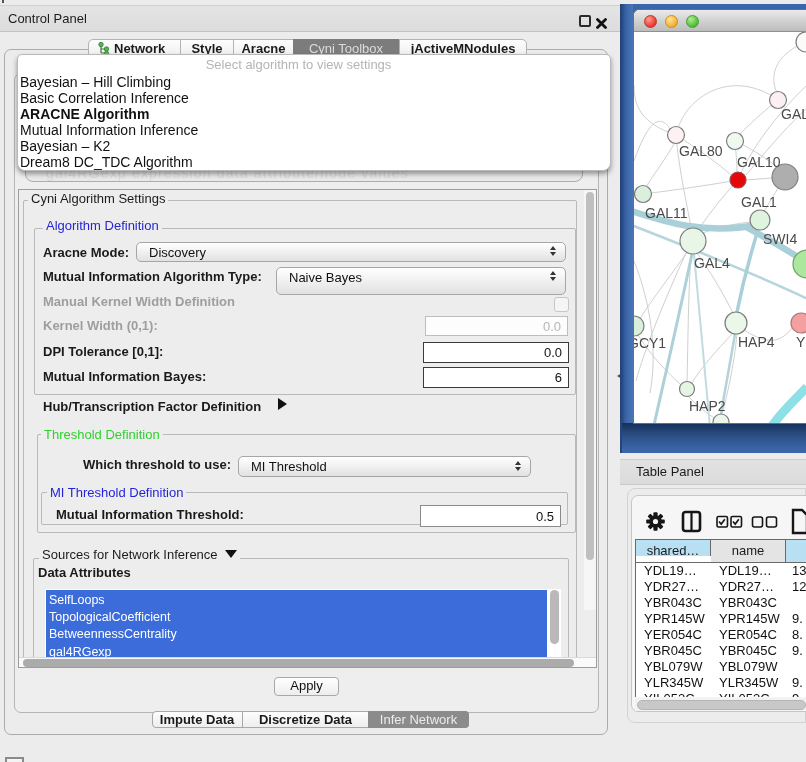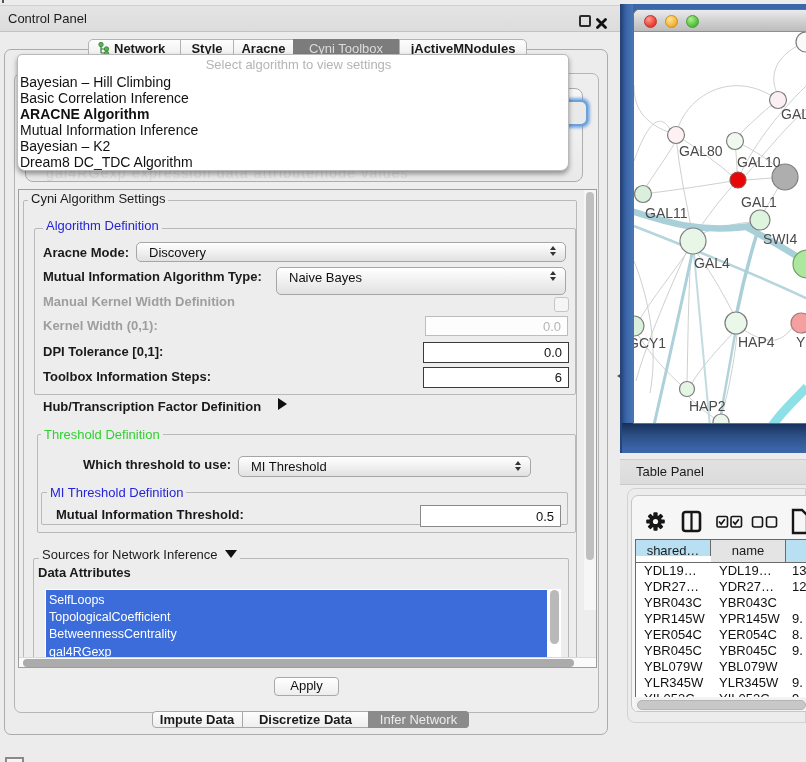--- a/index.html
+++ b/index.html
@@ -89,21 +89,21 @@
             <div class="up"></div>
             <div class="dn"></div>
           </div>
       </div>
       <div class="abs glbl" style="left:24px;top:104px;">Manual Kernel Width Definition</div>
       <div class="abs" style="left:535px;top:107px;width:13px;height:13px;border:1px solid #c6c6c6;border-radius:3px;background:#f5f5f5;"></div>
       <div class="abs glbl" style="left:24px;top:128px;">Kernel Width (0,1):</div>
       <div class="inp" style="left:406px;top:126px;width:143px;height:20px;border:1px solid #bdbdbd;color:#b5b5b5;background:#fdfdfd;">0.0</div>
       <div class="abs lbl" style="left:24px;top:154px;">DPI Tolerance [0,1]:</div>
       <div class="inp" style="left:404px;top:152px;width:146px;height:21px;border:1px solid #3a3a3a;line-height:20px;">0.0</div>
-      <div class="abs lbl" style="left:24px;top:179px;">Toolbox Information Steps:</div>
+      <div class="abs lbl" style="left:24px;top:179px;">Mutual Information Bayes:</div>
       <div class="inp" style="left:404px;top:177px;width:146px;height:21px;border:1px solid #3a3a3a;line-height:20px;">6</div>
 
       <div class="abs lbl" style="left:24px;top:209px;">Hub/Transcription Factor Definition</div>
       <div class="abs" style="left:259px;top:208px;width:0;height:0;border-top:6px solid transparent;border-bottom:6px solid transparent;border-left:9px solid #111;"></div>
 
       <div class="grp" style="left:18px;top:244px;width:537px;height:97px;"></div>
       <div class="gtitle" style="left:22px;top:238px;color:#2fd12f;">Threshold Definition</div>
       <div class="abs lbl" style="left:0;top:267px;width:212px;text-align:right;">Which threshold to use:</div>
       <div class="combo" style="left:219px;top:266px;width:293px;height:21px;">
         <div class="ct">MI Threshold</div>
@@ -322,17 +322,17 @@
             <span class="abs" style="left:83px;">YIL053C</span>
             <span class="abs" style="left:156px;">9.</span>
           </div>
       </div>
     </div>
 
     <div class="abs" style="left:15px;top:245px;width:171px;height:13px;background:#f2f2f2;"></div>
     <div class="abs" style="left:17px;top:246.5px;width:169px;height:10px;border-radius:5px;background:#c8c8c8;border:1px solid #b5b5b5;box-sizing:border-box;"></div>
   </div>
 
-  <div class="abs" id="popup" style="left:17px;top:54px;width:552px;height:117px;background:#fff;border:1px solid #b9b9b9;border-radius:5px 5px 8px 8px;box-shadow:0 3px 5px rgba(0,0,0,.38);box-sizing:border-box;overflow:hidden;">
+  <div class="abs" id="popup" style="left:17px;top:54px;width:594px;height:117px;background:#fff;border:1px solid #b9b9b9;border-radius:5px 5px 8px 8px;box-shadow:0 3px 5px rgba(0,0,0,.38);box-sizing:border-box;overflow:hidden;">
     <div class="abs" style="left:0;top:2px;width:561px;text-align:center;font-size:13px;color:#b4b4b4;line-height:16px;">Select algorithm to view settings</div>
     <div class="abs" style="left:2px;top:19px;font-size:14px;color:#111;line-height:16px;white-space:nowrap;">Bayesian – Hill Climbing<br>Basic Correlation Inference<br><b>ARACNE Algorithm</b><br>Mutual Information Inference<br>Bayesian – K2<br>Dream8 DC_TDC Algorithm</div>
   </div>
 </div>
 
 </body></html>

